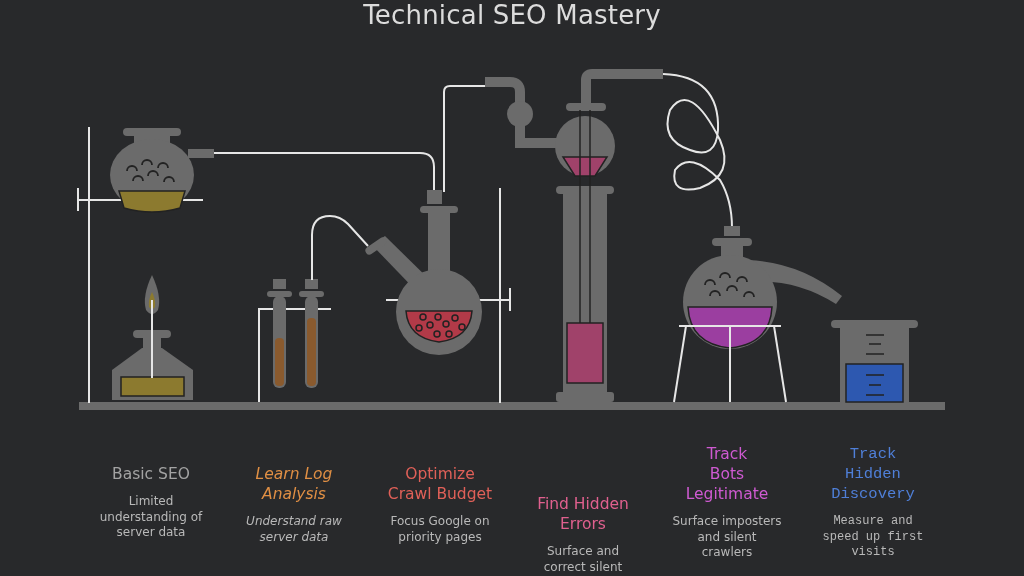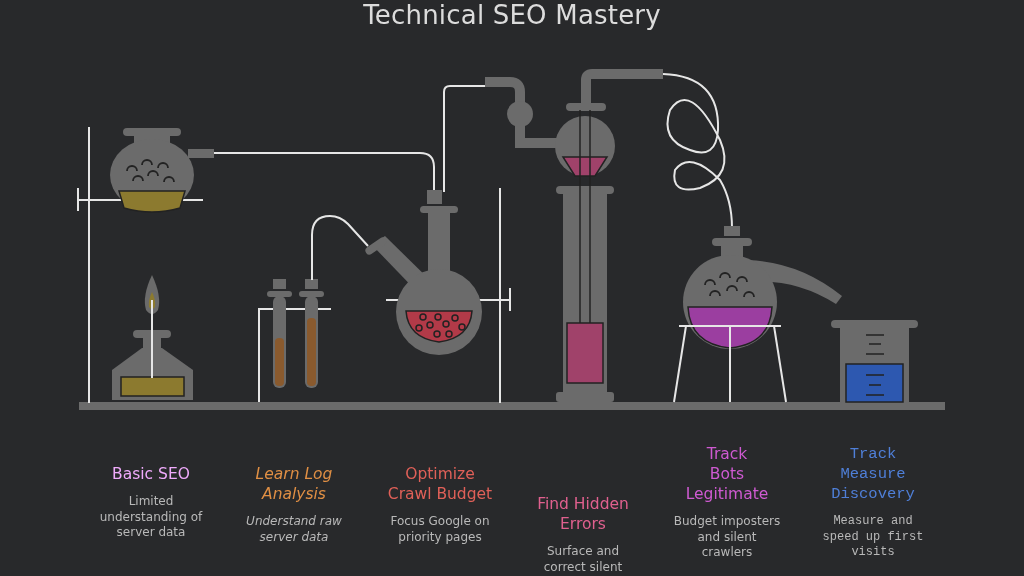--- a/index.html
+++ b/index.html
@@ -151,21 +151,21 @@
       <line x1="869" y1="344" x2="881" y2="344"></line>
       <line x1="866" y1="354" x2="884" y2="354"></line>
       <line x1="866" y1="375" x2="884" y2="375"></line>
       <line x1="869" y1="385" x2="881" y2="385"></line>
       <line x1="866" y1="395" x2="884" y2="395"></line>
     </g>
   </g>
 </svg>
 
 <div class="stage" style="left:76px; top:464px;">
-  <div class="st-title" style="color:#f0abfc">
+  <div class="st-title" style="color:#a3a3a3">
     <div>Basic SEO</div>
   </div>
   <div class="st-desc">
     <div>Limited</div>
     <div>understanding of</div>
     <div>server data</div>
   </div>
 </div>
 
 <div class="stage" style="left:219px; top:464px;font-style:italic;">
@@ -202,30 +202,30 @@
   </div>
 </div>
 
 <div class="stage" style="left:652px; top:444px;">
   <div class="st-title" style="color:#cf5ad2">
     <div>Track</div>
     <div>Bots</div>
     <div>Legitimate</div>
   </div>
   <div class="st-desc">
-    <div>Budget imposters</div>
+    <div>Surface imposters</div>
     <div>and silent</div>
     <div>crawlers</div>
   </div>
 </div>
 
 <div class="stage" style="left:798px; top:444px;font-family:Liberation Mono, monospace;">
   <div class="st-title" style="color:#4f7fd8">
     <div>Track</div>
-    <div>Measure</div>
+    <div>Hidden</div>
     <div>Discovery</div>
   </div>
   <div class="st-desc">
     <div>Measure and</div>
     <div>speed up first</div>
     <div>visits</div>
   </div>
 </div>
 
 </body></html>

